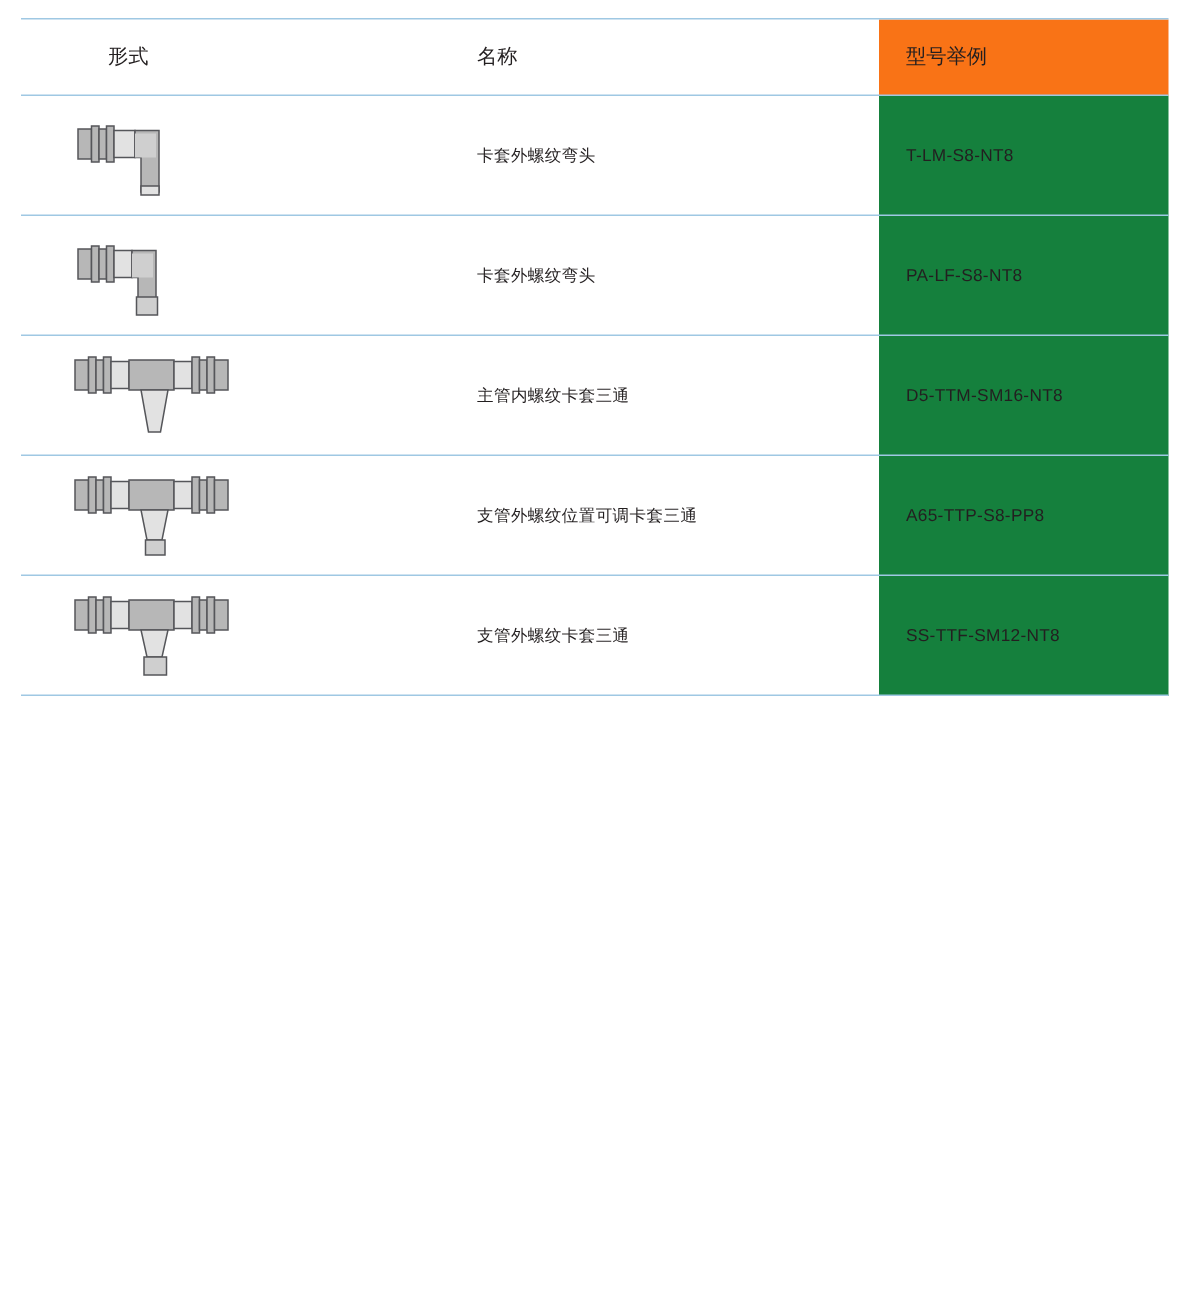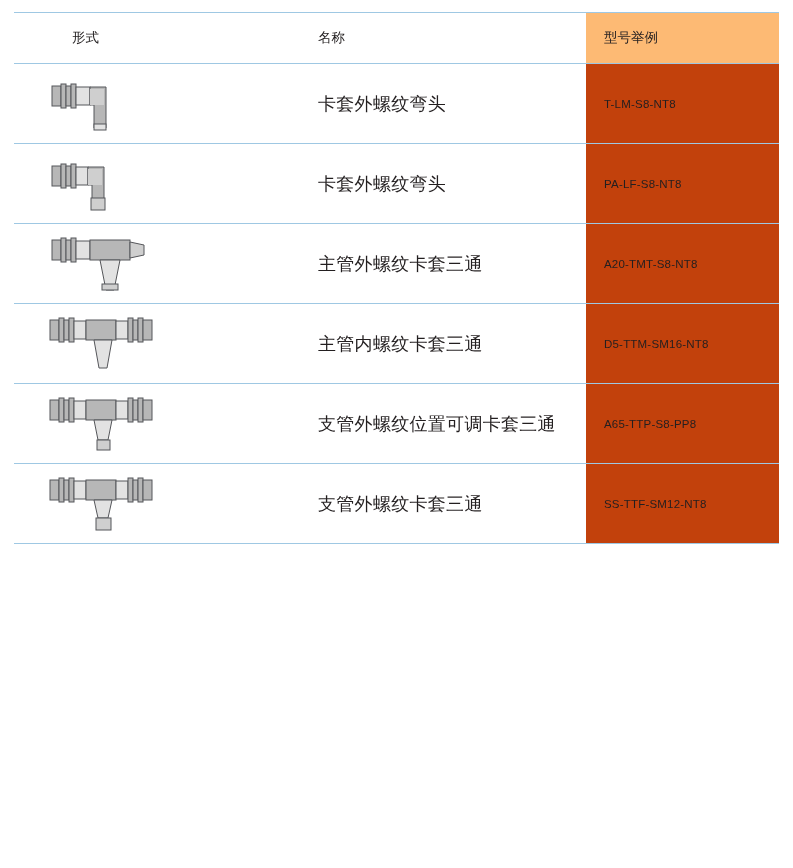--- a/index.html
+++ b/index.html
@@ -36,39 +36,39 @@
     text-align: left;
     padding: 10px 0 10px 0;
     border-top: 1px solid #9fc8e3;
     border-bottom: 1px solid #9fc8e3;
     color: #231f20;
     height: 30px;
     vertical-align: middle;
   }
   thead th.h-form  { padding-left: 58px; }
   thead th.h-name  { padding-left: 14px; }
-  thead th.h-model { padding-left: 18px; background: #fdba74; }
+  thead th.h-model { padding-left: 18px; background: #f97316; }
 
   tbody td {
     border-bottom: 1px solid #9fc8e3;
     font-size: 12px;
     vertical-align: middle;
     height: 79px;
     padding: 0;
   }
   tbody td.c-figure {
     padding-left: 30px;
   }
   tbody td.c-label {
     padding-left: 14px;
-    font-size: 18px;
+    font-size: 11px;
     letter-spacing: .3px;
   }
   tbody td.c-model {
-    background: #c2410c;
+    background: #15803d;
     padding-left: 18px;
     font-size: 11.5px;
     letter-spacing: .2px;
   }
   .figbox {
     width: 150px;
     height: 64px;
     display: block;
   }
   .figbox svg { display: block; }
@@ -129,41 +129,20 @@
                 <path d="M44 17 L58 17 L58 33 L44 33 Z" fill="#cfcfcf" stroke="none"></path>
               </g>
             </svg>
           </span>
         </td>
         <td class="c-label">卡套外螺纹弯头</td>
         <td class="c-model">PA-LF-S8-NT8</td>
       </tr>
 
 
-      <tr>
-        <td class="c-figure">
-          <span class="figbox">
-            <svg width="150" height="64" viewBox="0 0 150 64">
-              <g stroke="#55565a" stroke-width="1" fill="#b7b7b7">
-                <rect x="8" y="8" width="9" height="20"></rect>
-                <rect x="17" y="6" width="5" height="24"></rect>
-                <rect x="22" y="8" width="5" height="20"></rect>
-                <rect x="27" y="6" width="5" height="24"></rect>
-                <rect x="32" y="9" width="14" height="18" fill="#e2e2e2"></rect>
-                <rect x="46" y="8" width="40" height="20" fill="#b7b7b7"></rect>
-                <path d="M86 10 L100 13 L100 23 L86 26 Z" fill="#cfcfcf"></path>
-                <path d="M56 28 L76 28 L70 58 L62 58 Z" fill="#e2e2e2"></path>
-                <rect x="58" y="52" width="16" height="6" fill="#cfcfcf"></rect>
-              </g>
-            </svg>
-          </span>
-        </td>
-        <td class="c-label">主管外螺纹卡套三通</td>
-        <td class="c-model">A20-TMT-S8-NT8</td>
-      </tr>
 
       <tr>
         <td class="c-figure">
           <span class="figbox">
             <svg width="150" height="64" viewBox="0 0 150 64">
               <g stroke="#55565a" stroke-width="1" fill="#b7b7b7">
                 <rect x="6" y="8" width="9" height="20"></rect>
                 <rect x="15" y="6" width="5" height="24"></rect>
                 <rect x="20" y="8" width="5" height="20"></rect>
                 <rect x="25" y="6" width="5" height="24"></rect>

